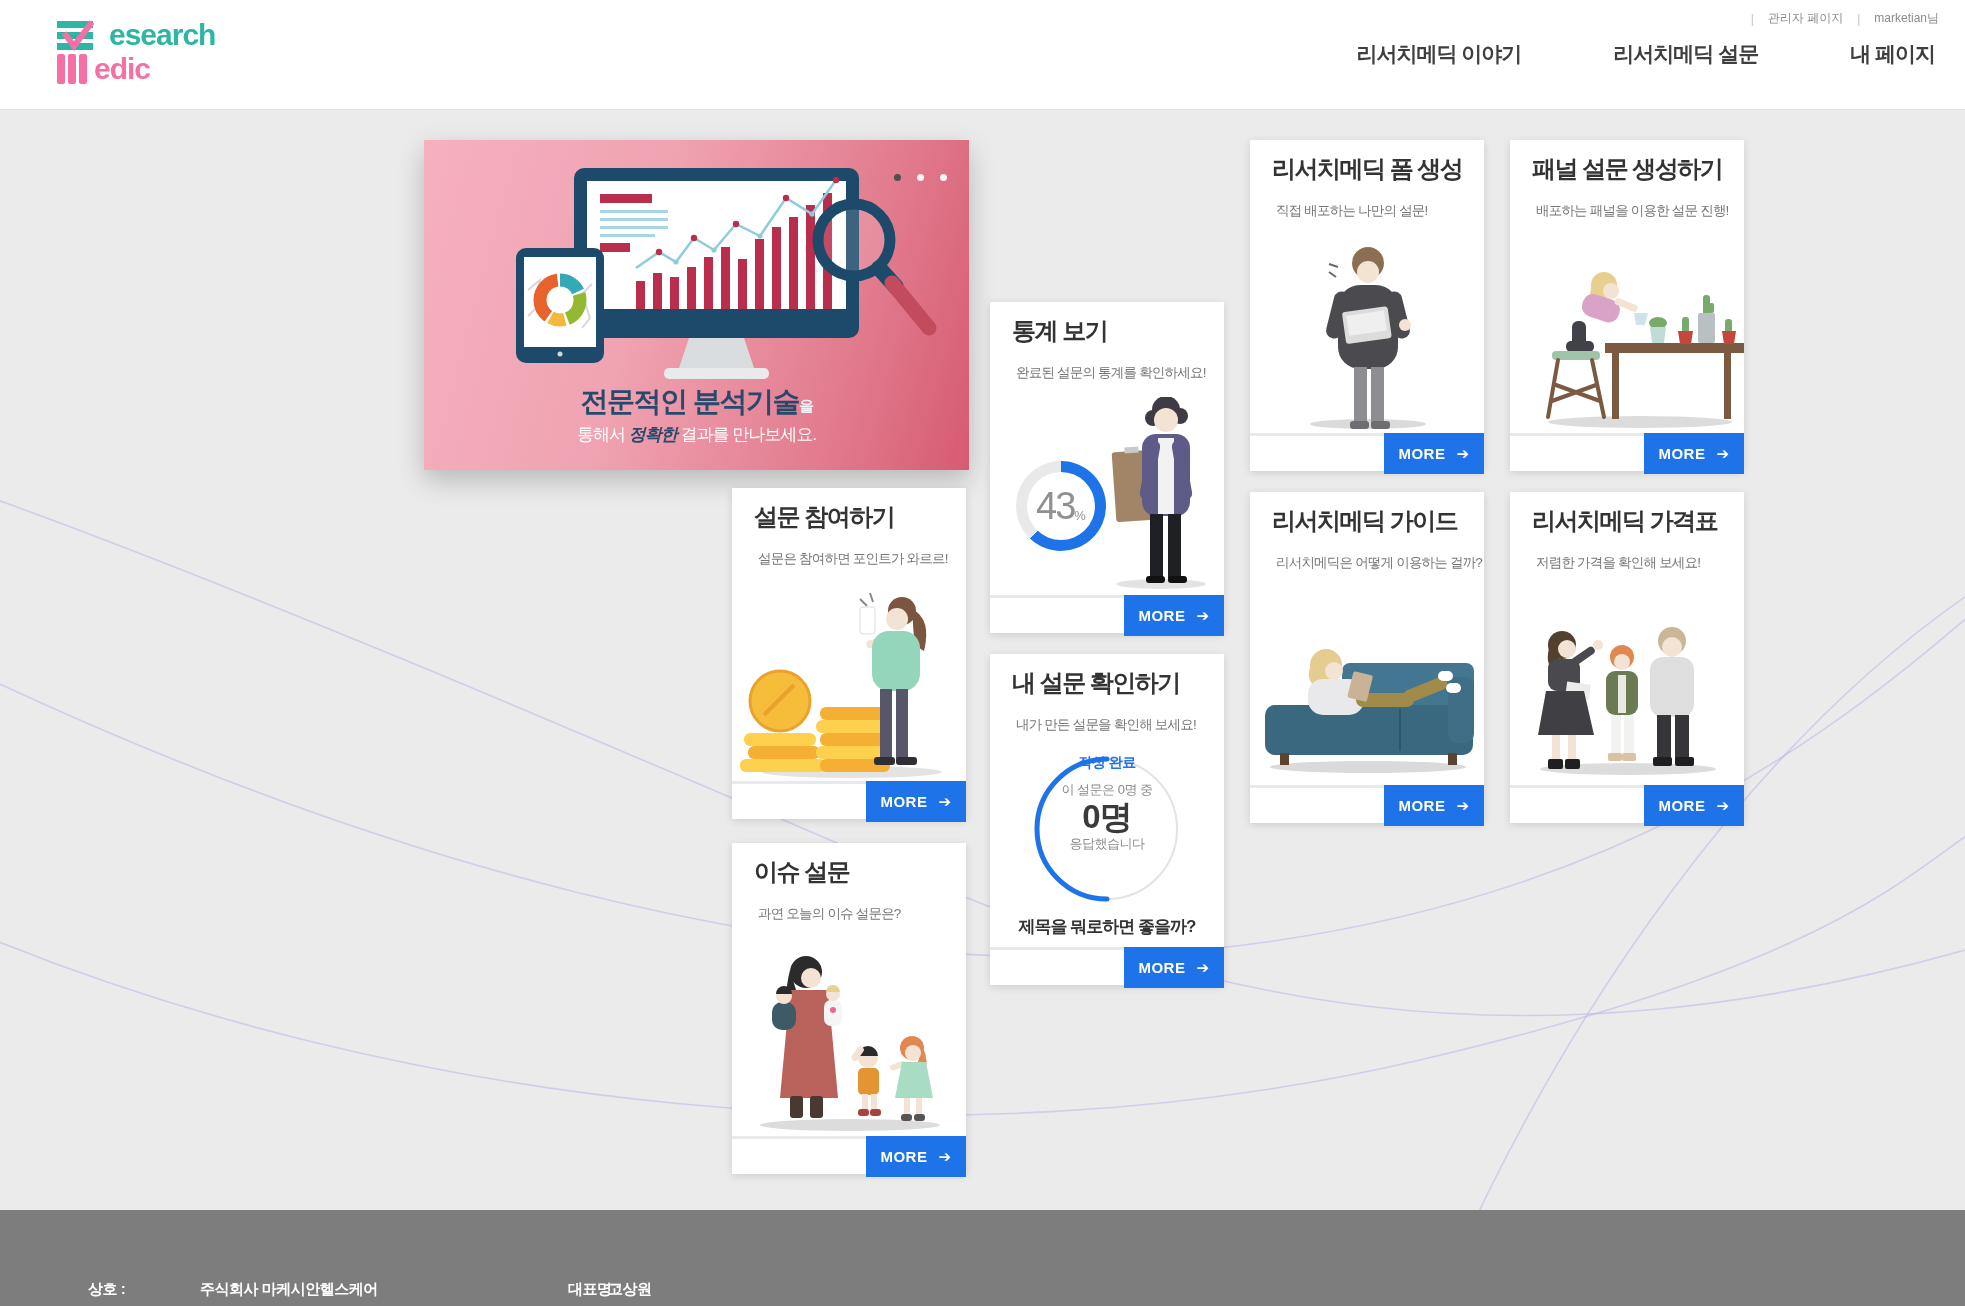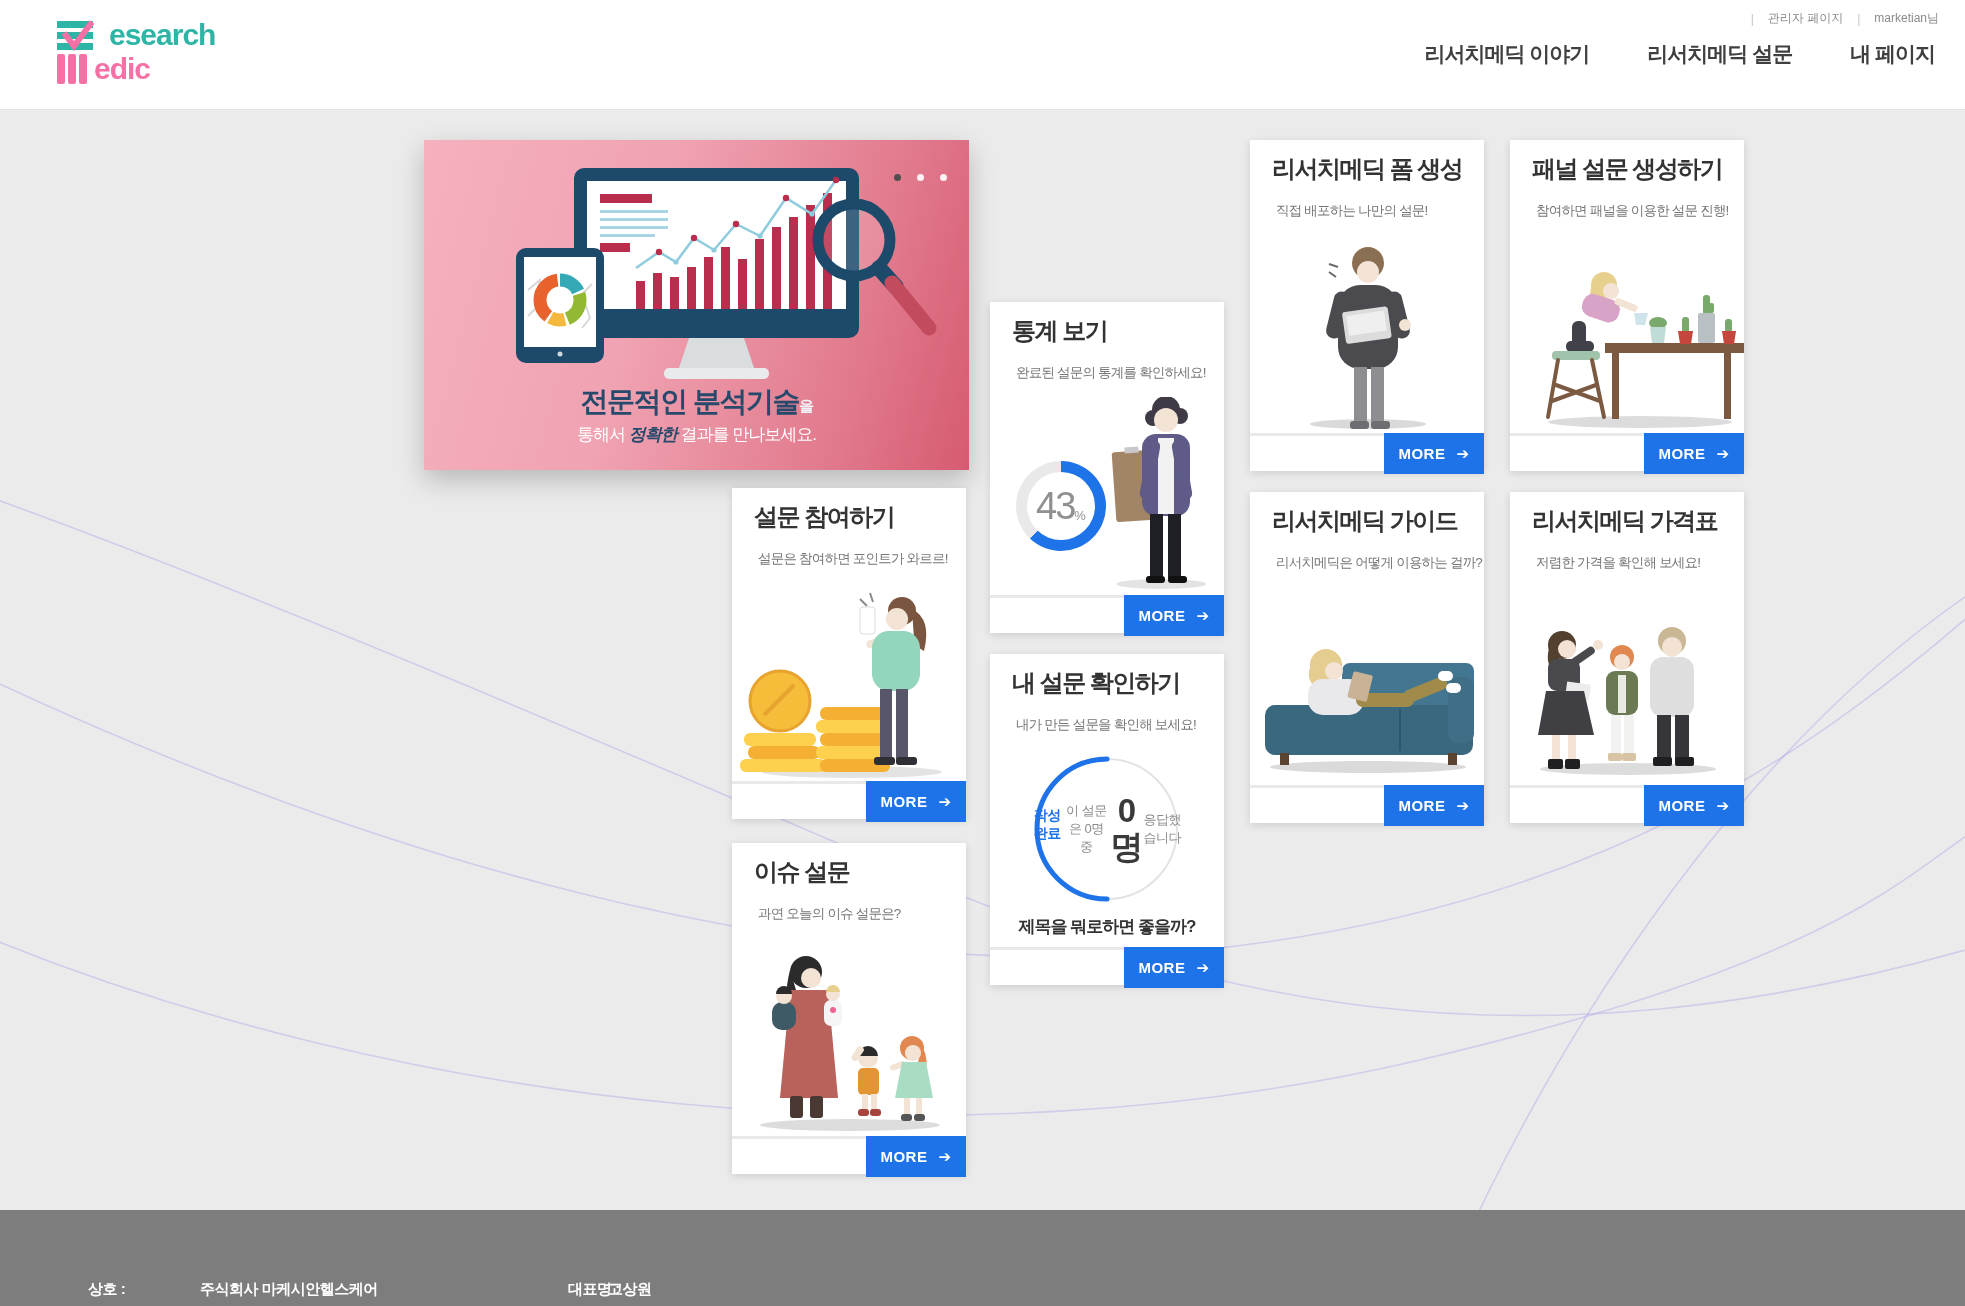--- a/index.html
+++ b/index.html
@@ -18,21 +18,21 @@
 
   
   .header{position:absolute;left:0;top:0;width:100%;height:110px;background:#fff;border-bottom:1px solid #e2e2e2;z-index:6;}
   .logo{position:absolute;left:57px;top:18px;cursor:pointer;line-height:1;}
   .logo-row{display:flex;align-items:center;height:34px;}
   .logo-research{font-size:30px;font-weight:bold;color:var(--brand-teal);letter-spacing:-1px;margin-left:12px;}
   .logo-medic{font-size:30px;font-weight:bold;color:var(--brand-pink);letter-spacing:-1px;margin-left:3px;}
   .utility{position:absolute;right:26px;top:10px;display:flex;align-items:center;gap:14px;font-size:12px;color:#8a8a8a;}
   .utility .sep{color:#c5c5c5;}
   .utility .ulink{cursor:pointer;}
-  .nav{position:absolute;right:30px;top:40px;display:flex;gap:58px;}
+  .nav{position:absolute;right:30px;top:40px;display:flex;gap:92px;}
   .nav-item{font-size:21px;font-weight:600;color:#3f3f3f;letter-spacing:-1px;cursor:pointer;}
 
   
   .banner{
     position:absolute;left:424px;top:140px;width:545px;height:330px;z-index:2;cursor:pointer;
     background:linear-gradient(105deg,#f6b0be 0%,#f0a3b2 40%,#e1798c 78%,#d65b72 100%);
     box-shadow:0 10px 25px rgba(0,0,0,.22);
   }
   .banner svg{position:absolute;left:0;top:0;}
   .banner-dots{position:absolute;top:34px;right:22px;display:flex;gap:16px;z-index:3;}
@@ -59,21 +59,21 @@
   
   .donut{position:absolute;left:26px;top:64px;width:90px;height:90px;border-radius:50%;
     background:conic-gradient(var(--accent-blue) 0 62%,#e9e9e9 62% 100%);}
   .donut-hole{position:absolute;inset:11px;background:#fff;border-radius:50%;}
   .donut-label{position:absolute;inset:0;display:flex;align-items:center;justify-content:center;color:#909090;}
   .donut-num{font-size:38px;letter-spacing:-2px;}
   .donut-pct{font-size:13px;margin-top:18px;}
 
   
   .progress-circle{position:absolute;left:42px;top:5px;width:150px;height:150px;}
-  .pc-text{position:absolute;left:0;top:0;width:150px;height:150px;display:flex;flex-direction:row;align-items:center;justify-content:flex-end;text-align:center;}
+  .pc-text{position:absolute;left:0;top:0;width:150px;height:150px;display:flex;flex-direction:column;align-items:center;justify-content:flex-start;text-align:center;}
   .pc-badge{font-size:14px;font-weight:bold;color:var(--accent-blue);letter-spacing:-0.5px;margin-bottom:9px;}
   .pc-line{font-size:13px;color:#8a8a8a;letter-spacing:-0.5px;}
   .pc-count{font-size:33px;font-weight:bold;color:#3a3a3a;letter-spacing:-1px;line-height:1.1;}
   .pc-question{position:absolute;left:0;top:166px;width:234px;text-align:center;font-size:17px;font-weight:bold;color:#333;letter-spacing:-1px;}
 
   
   .footer{position:absolute;left:0;top:1210px;width:100%;height:96px;background:var(--footer-bg);z-index:6;}
   .footer span{position:absolute;top:70px;font-size:15px;font-weight:bold;color:#fff;letter-spacing:-0.5px;white-space:nowrap;}
   .f-company-label{left:88px;}
   .f-company{left:200px;}
@@ -260,21 +260,21 @@
   <div class="card-footer">
     <button class="more-btn">
       <span>MORE</span>
         <span class="arrow">➔</span>
     </button>
   </div>
 </div>
 
 <div class="card" style="left:1510px;top:140px;">
   <div class="card-title">패널 설문 생성하기</div>
-  <div class="card-subtitle">참여하면 패널을 이용한 설문 진행!</div>
+  <div class="card-subtitle">배포하는 패널을 이용한 설문 진행!</div>
   <div class="card-art">
     <svg width="234" height="198">
       <ellipse cx="130" cy="187" rx="92" ry="6" fill="#dcdcdc"></ellipse>
       <rect x="95" y="108" width="139" height="10" fill="#7c5a42"></rect>
       <rect x="102" y="118" width="7" height="66" fill="#7c5a42"></rect>
       <rect x="214" y="118" width="7" height="66" fill="#7c5a42"></rect>
       <ellipse cx="148" cy="88" rx="9" ry="6" fill="#79a96b"></ellipse>
       <path d="M140,92 h16 l-2,16 h-12 z" fill="#bfdcd9"></path>
       <rect x="172" y="82" width="7" height="16" rx="3" fill="#79a96b"></rect>
       <path d="M168,96 h15 l-2,13 h-11 z" fill="#c4463c"></path>

